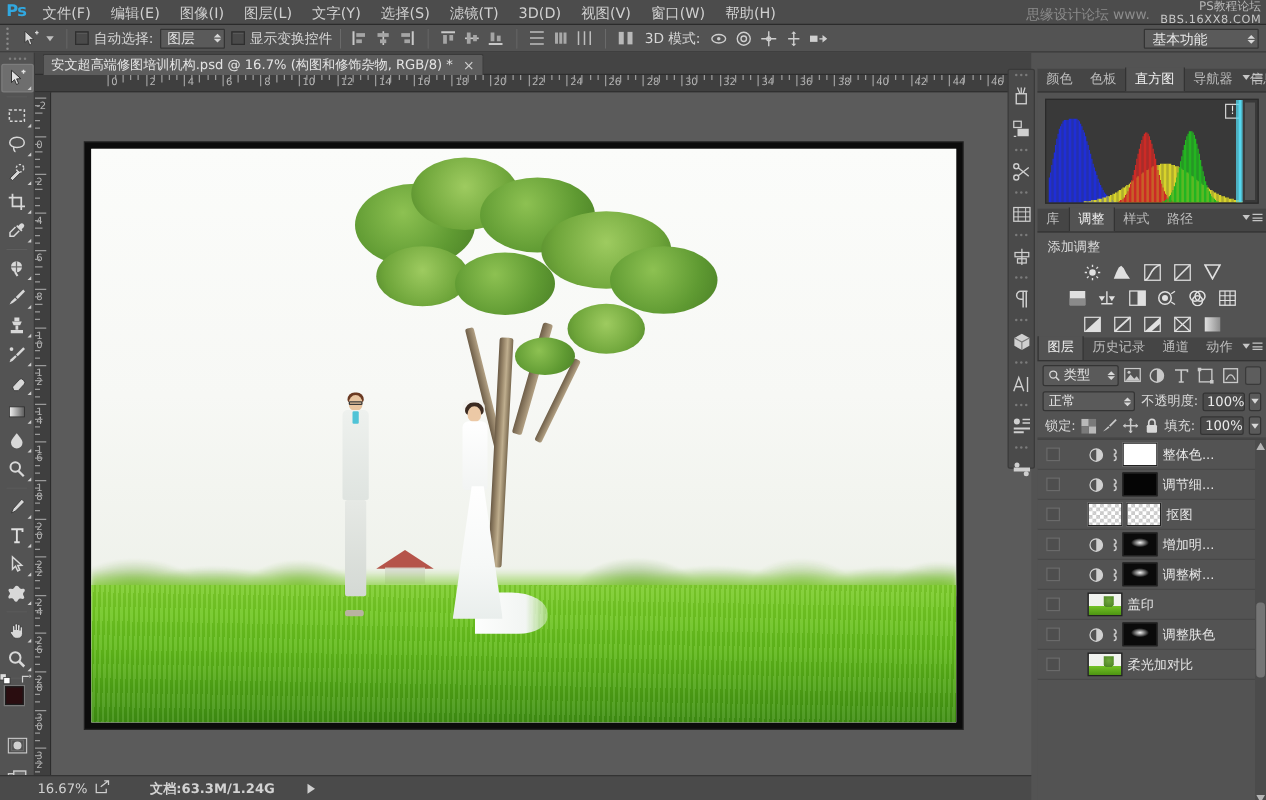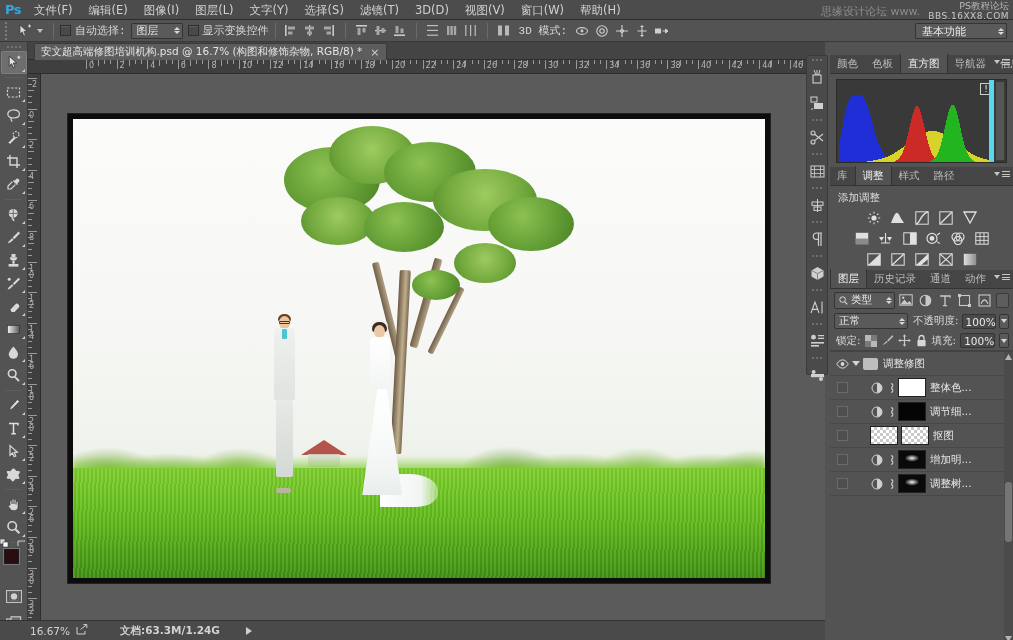--- a/index.html
+++ b/index.html
@@ -42,21 +42,21 @@
     background:#535353; border-bottom:1px solid #3a3a3a;
     display:flex; align-items:center; padding-left:2px;
   }
   .grip { width:8px; height:18px; display:flex; flex-direction:column; justify-content:center; gap:2px; padding-left:3px;}
   .grip i { display:block; width:2px; height:2px; background:#8a8a8a; border-radius:50%; }
   .tool-preset { display:flex; align-items:center; padding:0 4px; }
   .tp-icon { width:20px; height:18px; display:flex; align-items:center; justify-content:center; }
   .caret { width:0;height:0;border-left:3px solid transparent;border-right:3px solid transparent;border-top:4px solid #bfbfbf; margin-left:3px;}
   .vsep { width:1px; height:16px; background:#3e3e3e; margin:0 6px; border-right:1px solid #6a6a6a;}
   .chk { width:11px;height:11px;background:#4a4a4a;border:1px solid #2e2e2e; box-shadow:inset 0 1px 0 #5d5d5d; margin-right:4px;}
-  .ob-label { font-size:11px; color:#d6d6d6; white-space:nowrap;font-family:Liberation Mono, monospace; }
+  .ob-label { font-size:11px; color:#d6d6d6; white-space:nowrap; }
   .dropdown {
     height:16px; background:#5a5a5a; border:1px solid #343434; border-radius:1px;
     display:inline-flex; align-items:center; padding:0 2px 0 5px; font-size:11px; color:#e2e2e2;
     min-width:52px; justify-content:space-between; margin:0 5px;
   }
   .dd-arrows { display:flex; flex-direction:column; gap:1px; margin-left:5px; }
   .dd-arrows span { width:0;height:0;border-left:3px solid transparent;border-right:3px solid transparent; }
   .dd-up { border-bottom:3px solid #d8d8d8; }
   .dd-dn { border-top:3px solid #d8d8d8; }
   .align-grp { display:flex; align-items:center; gap:1px; }
@@ -1637,31 +1637,20 @@
         </span>
         <span class="op-label" style="margin-left:auto;">填充:</span>
         <span class="op-val">100%</span>
         <span class="op-caret">
           <span style="width:0;height:0;border-left:3px solid transparent;border-right:3px solid transparent;border-top:4px solid #d8d8d8;"></span>
         </span>
       </div>
 
       <div class="layer-list">
         <div id="layer-rows">
-            <div class="layer-row groupheader">
-              <span class="eye-cell">
-                <svg class="eye" viewBox="0 0 13 10">
-                  <path d="M6.5 .8 C10 .8 12.2 5 12.2 5 C12.2 5 10 9.2 6.5 9.2 C3 9.2 .8 5 .8 5 C.8 5 3 .8 6.5 .8 Z" fill="none" stroke="#d8d8d8" stroke-width="1"></path>
-                  <circle cx="6.5" cy="5" r="1.9" fill="#d8d8d8"></circle>
-                </svg>
-              </span>
-              <span class="disc-tri"></span>
-              <span class="folder-ic"></span>
-              <span class="layer-name">调整修图</span>
-            </div>
             <div class="layer-row">
               <span class="eye-cell">
                 <span class="eye-empty"></span>
               </span>
               <span style="width:18px;"></span>
               <span class="fx-ic">
                 <svg width="12" height="12" viewBox="0 0 12 12">
                   <circle cx="6" cy="6" r="5" fill="none" stroke="#d0d0d0" stroke-width="1"></circle>
                   <path d="M6 1 a5 5 0 0 1 0 10 Z" fill="#d0d0d0"></path>
                 </svg>
@@ -1736,20 +1725,57 @@
               </span>
               <span class="link-ic">
                 <svg width="8" height="12" viewBox="0 0 8 12">
                   <path d="M4 1.6 a1.9 1.9 0 0 1 0 3.8 M4 6.6 a1.9 1.9 0 0 1 0 3.8" fill="none" stroke="#cfcfcf" stroke-width="1.1"></path>
                 </svg>
               </span>
               <span class="thumb" style="position:relative;background:#0a0a0a; box-shadow:inset 0 0 0 0 #000;">
                 <span style="position:absolute;left:0;top:0;width:100%;height:100%;background:radial-gradient(ellipse 10px 5px at 50% 42%, #f2f2f2 0%, rgba(0,0,0,0) 72%);"></span>
               </span>
               <span class="layer-name">调整树...</span>
+            </div>
+            <div class="layer-row">
+              <span class="eye-cell">
+                <span class="eye-empty"></span>
+              </span>
+              <span style="width:18px;"></span>
+              <span class="thumb scene" style="position:relative;"></span>
+              <span class="layer-name">盖印</span>
+            </div>
+            <div class="layer-row">
+              <span class="eye-cell">
+                <span class="eye-empty"></span>
+              </span>
+              <span style="width:18px;"></span>
+              <span class="fx-ic">
+                <svg width="12" height="12" viewBox="0 0 12 12">
+                  <circle cx="6" cy="6" r="5" fill="none" stroke="#d0d0d0" stroke-width="1"></circle>
+                  <path d="M6 1 a5 5 0 0 1 0 10 Z" fill="#d0d0d0"></path>
+                </svg>
+              </span>
+              <span class="link-ic">
+                <svg width="8" height="12" viewBox="0 0 8 12">
+                  <path d="M4 1.6 a1.9 1.9 0 0 1 0 3.8 M4 6.6 a1.9 1.9 0 0 1 0 3.8" fill="none" stroke="#cfcfcf" stroke-width="1.1"></path>
+                </svg>
+              </span>
+              <span class="thumb" style="position:relative;background:#0a0a0a; box-shadow:inset 0 0 0 0 #000;">
+                <span style="position:absolute;left:0;top:0;width:100%;height:100%;background:radial-gradient(ellipse 10px 5px at 50% 42%, #f2f2f2 0%, rgba(0,0,0,0) 72%);"></span>
+              </span>
+              <span class="layer-name">调整肤色</span>
+            </div>
+            <div class="layer-row">
+              <span class="eye-cell">
+                <span class="eye-empty"></span>
+              </span>
+              <span style="width:18px;"></span>
+              <span class="thumb scene" style="position:relative;"></span>
+              <span class="layer-name">柔光加对比</span>
             </div>
           </div>
         <div class="scrollbar">
           <div class="scroll-up">
             <svg width="7" height="6" viewBox="0 0 7 6">
                 <path d="M3.5 0 L7 6 H0 Z" fill="#b4b4b4"></path>
               </svg>
           </div>
           <div class="scroll-thumb"></div>
           <div class="scroll-dn">

